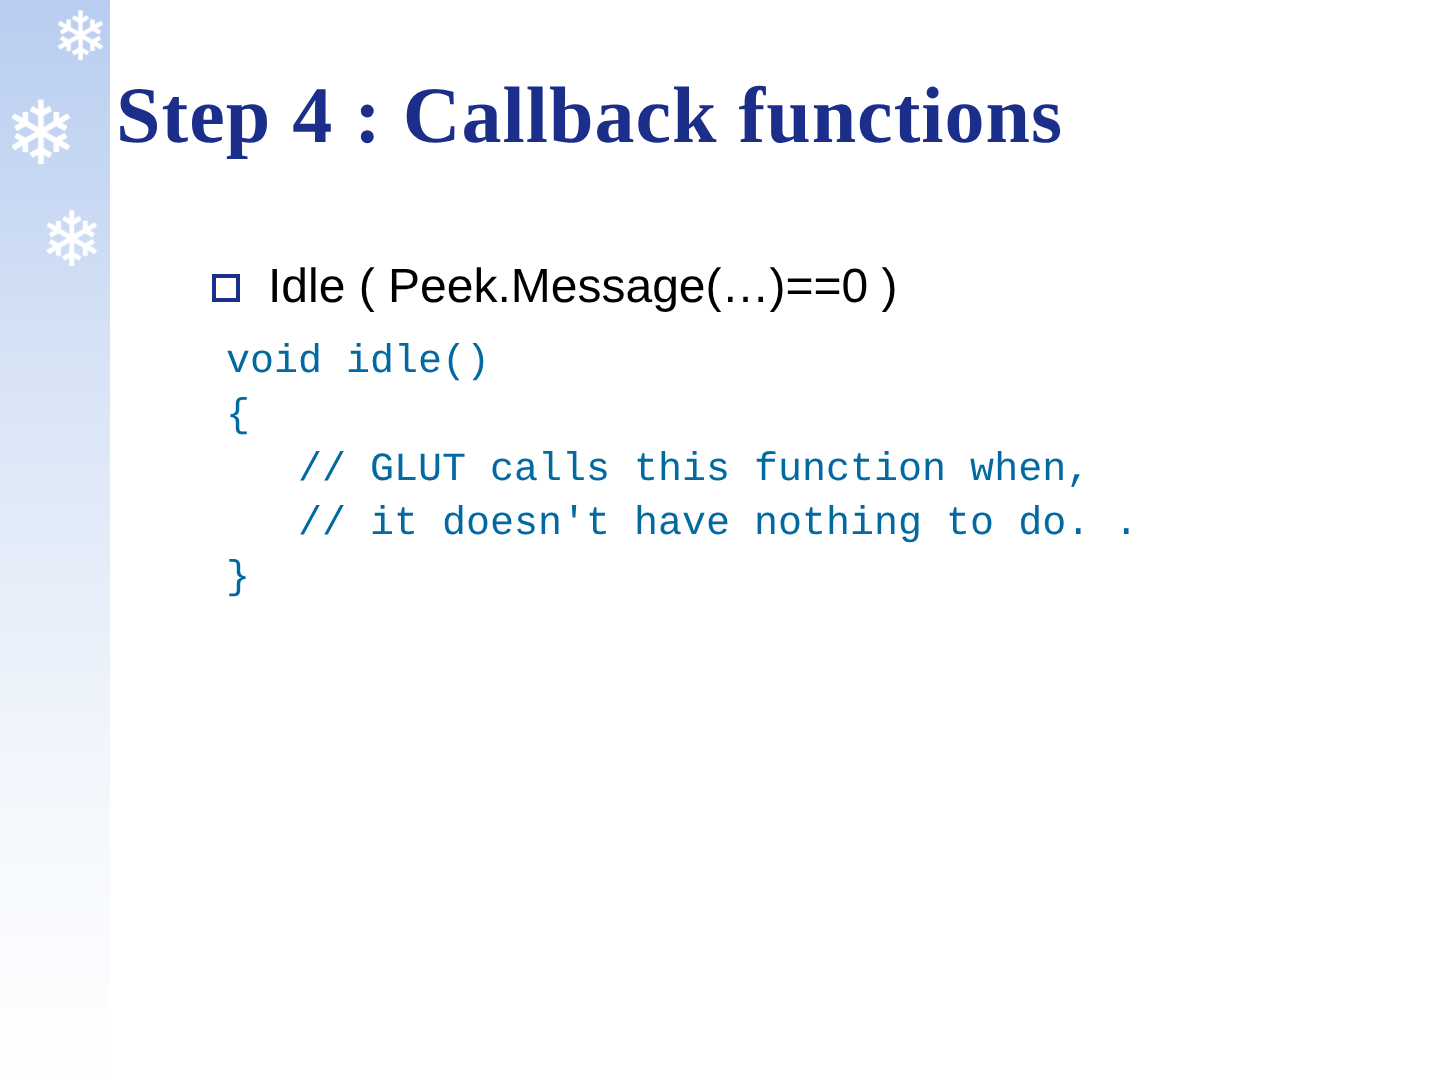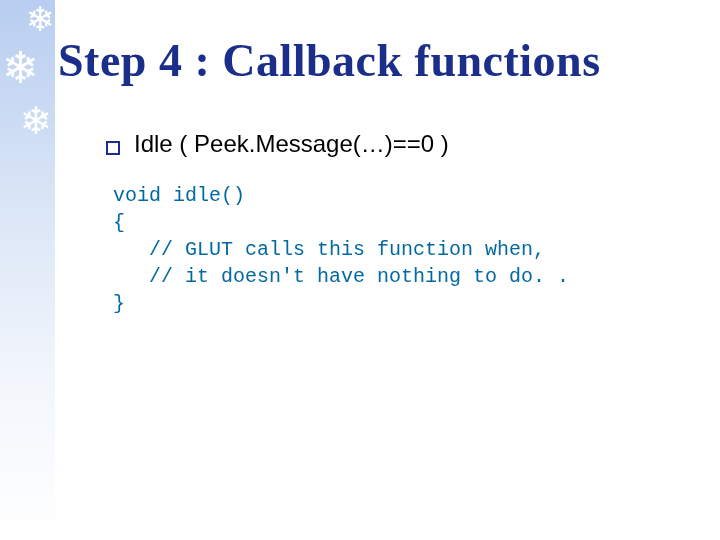--- a/index.html
+++ b/index.html
@@ -36,37 +36,37 @@
   .sf2 { left: 2px;  top: 46px; font-size: 44px; }
   .sf3 { left: 20px; top: 102px; font-size: 38px; }
 
   .title {
     position: absolute;
     left: 58px;
     top: 34px;
     right: 20px;
     font-family: Georgia, "Times New Roman", serif;
     font-weight: 900;
-    font-size: 46px;
+    font-size: 40px;
     color: #1b2f8a;
     letter-spacing: 0.5px;
   }
 
   .body {
     position: absolute;
     left: 85px;
     top: 130px;
     right: 40px;
   }
 
   .bullet-row {
     display: flex;
-    align-items: center;
+    align-items: flex-start;
     gap: 14px;
-    margin-bottom: 24px;
+    margin-bottom: 10px;
     padding-left: 21px;
   }
   .bullet {
     width: 14px;
     height: 14px;
     border: 2px solid #1b2f8a;
     margin-top: 7px;
     flex: 0 0 auto;
     box-sizing: border-box;
   }

